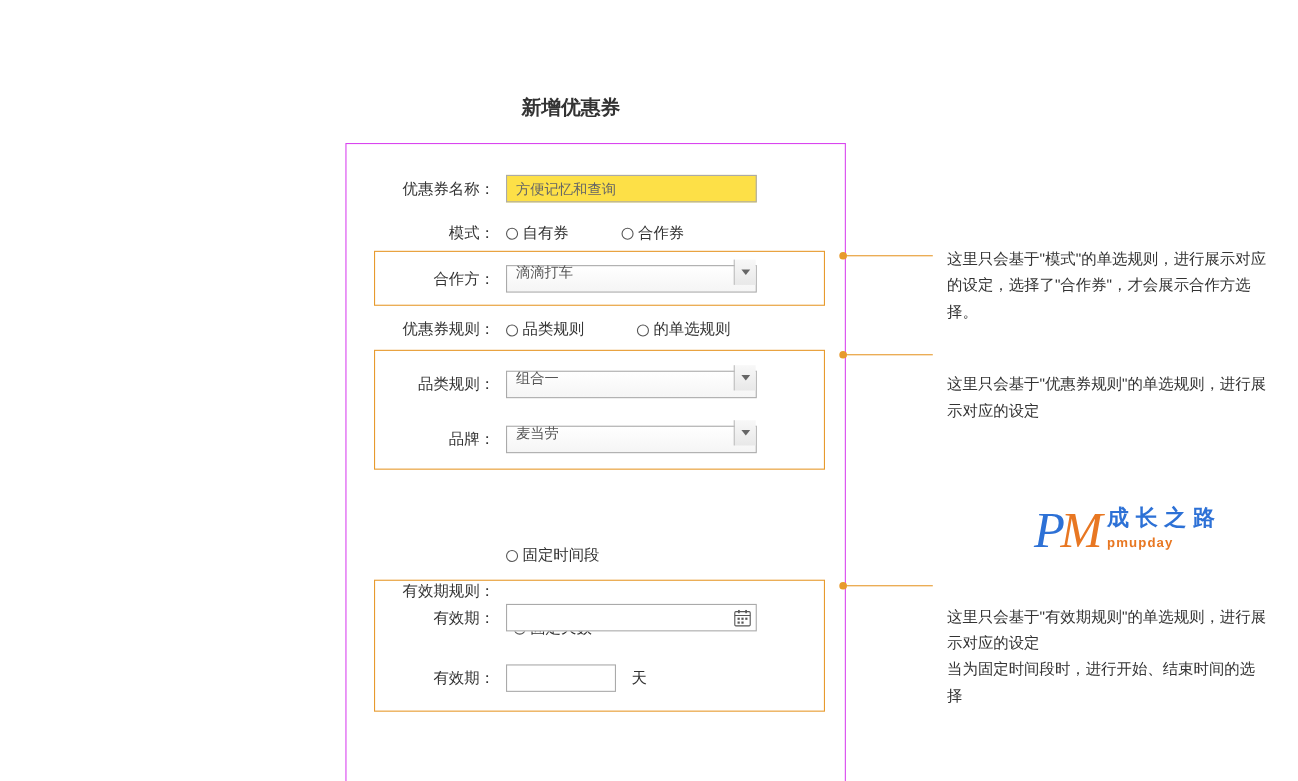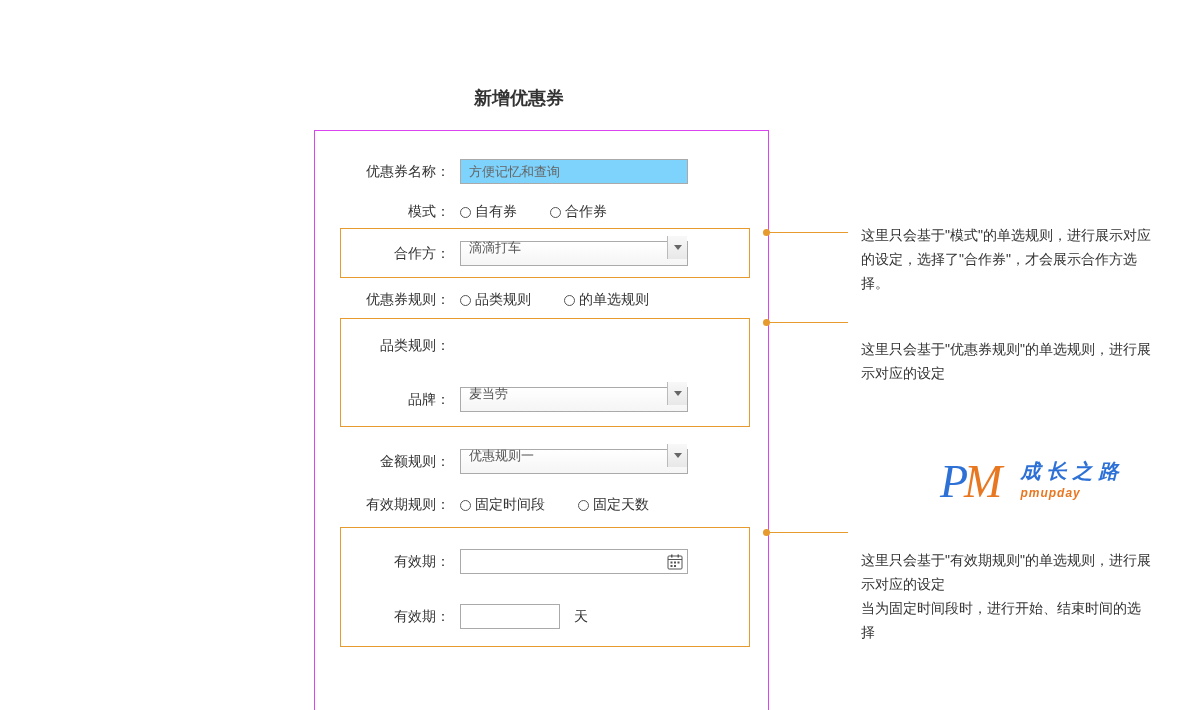--- a/index.html
+++ b/index.html
@@ -35,29 +35,29 @@
   }
   .label {
     width: 145px;
     text-align: right;
     padding-right: 10px;
   }
   .text-input {
     width: 228px;
     height: 25px;
     border: 1px solid #aaa;
-    background: #7dd3fc;
+    background: #fde047;
     font-size: 13px;
     padding: 0 8px;
     color: #666;
   }
   .radio-group {
     display: flex;
     align-items: center;
-    gap: 33px;
+    gap: 48px;
   }
   .radio-item {
     display: flex;
     align-items: center;
     cursor: pointer;
   }
   .radio-circle {
     display: inline-block;
     width: 11px;
     height: 11px;
@@ -147,21 +147,21 @@
     display: flex;
     align-items: center;
   }
   .logo-pm {
     font-family: "Brush Script MT", cursive;
     font-size: 46px;
     font-style: italic;
   }
   .logo-p { color: #2d71d6; }
   .logo-m { color: #e87722; margin-left: -4px; }
-  .logo-text { margin-left: 18px; line-height: 22px; font-style: italic; }
+  .logo-text { margin-left: 4px; line-height: 22px; }
   .logo-cn { color: #2d71d6; font-size: 20px; font-weight: bold; letter-spacing: 6px;}
   .logo-en { color: #e87722; font-size: 12px; font-weight: bold; letter-spacing: 1px;}
 </style>
 </head>
 <body>
 
 <div class="page-title">新增优惠券</div>
 
 <div class="form-box">
 
@@ -206,45 +206,42 @@
         <span class="radio-circle"></span>
         <span>的单选规则</span>
       </div>
     </div>
   </div>
 
   <div class="highlight-box" style="left:25px; top:187px; width:410px; height:109px;"></div>
 
   <div class="row" style="top:206px;">
     <div class="label">品类规则：</div>
+    <div class="dropdown">
+      <span>组合一</span>
+      <span class="dropdown-arrow">
+          <span class="arrow-down"></span>
+        </span>
+    </div>
   </div>
 
   <div class="row" style="top:256px;">
     <div class="label">品牌：</div>
     <div class="dropdown">
       <span>麦当劳</span>
       <span class="dropdown-arrow">
           <span class="arrow-down"></span>
         </span>
     </div>
   </div>
 
-  <div class="row" style="top:318px;">
-    <div class="label">金额规则：</div>
-    <div class="dropdown">
-      <span>优惠规则一</span>
-      <span class="dropdown-arrow">
-          <span class="arrow-down"></span>
-        </span>
-    </div>
-  </div>
 
   <div class="row" style="top:365px;">
     <div class="label">有效期规则：</div>
-    <div class="radio-group" style="">
+    <div class="radio-group" style="flex-direction:column;">
       <div class="radio-item">
         <span class="radio-circle"></span>
         <span>固定时间段</span>
       </div>
       <div class="radio-item">
         <span class="radio-circle"></span>
         <span>固定天数</span>
       </div>
     </div>
   </div>

